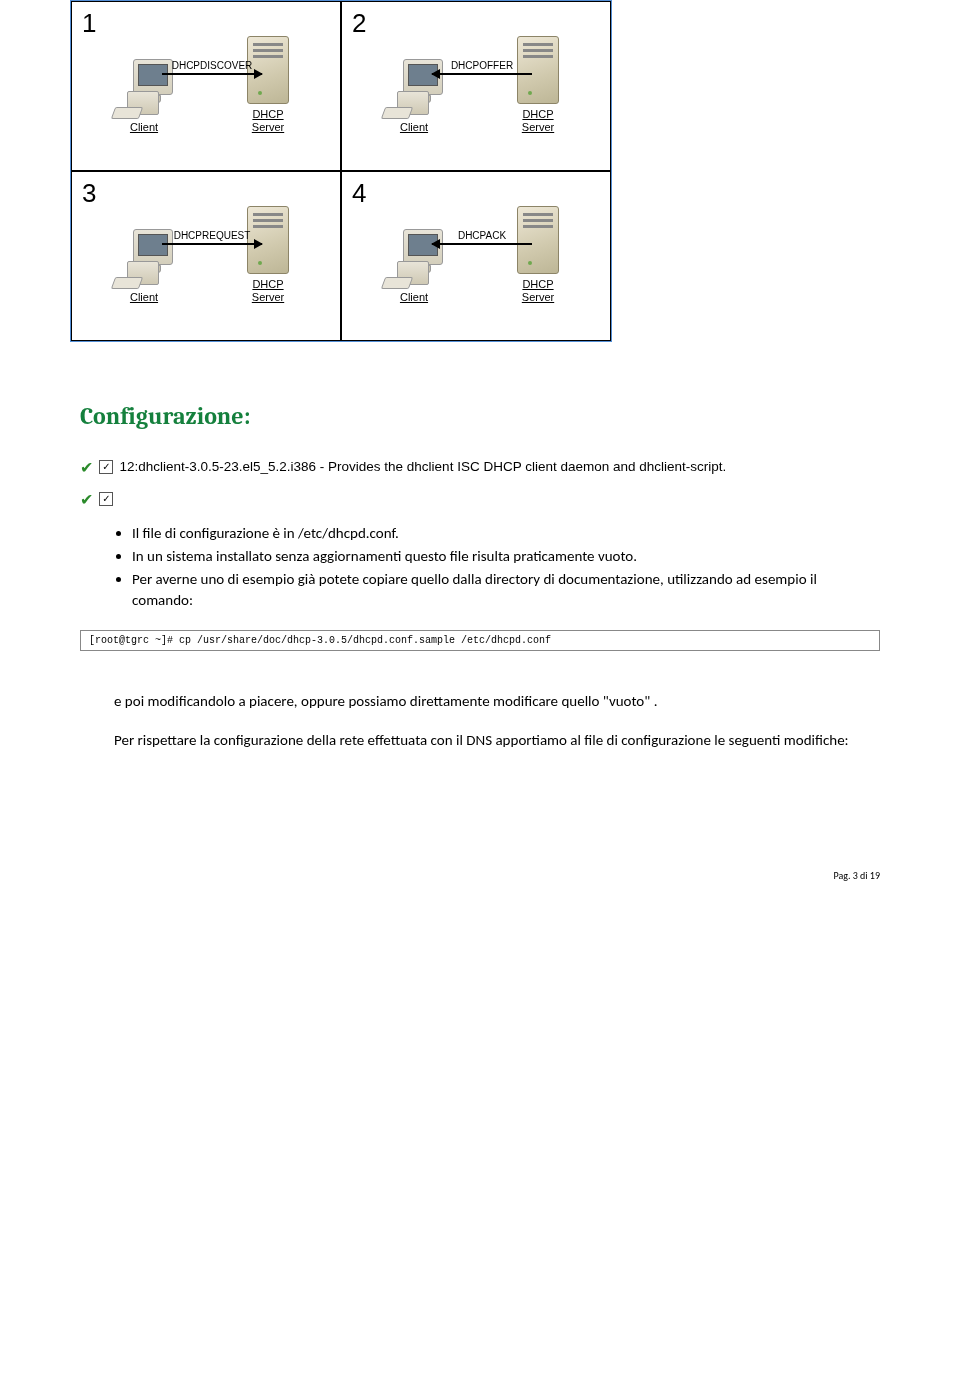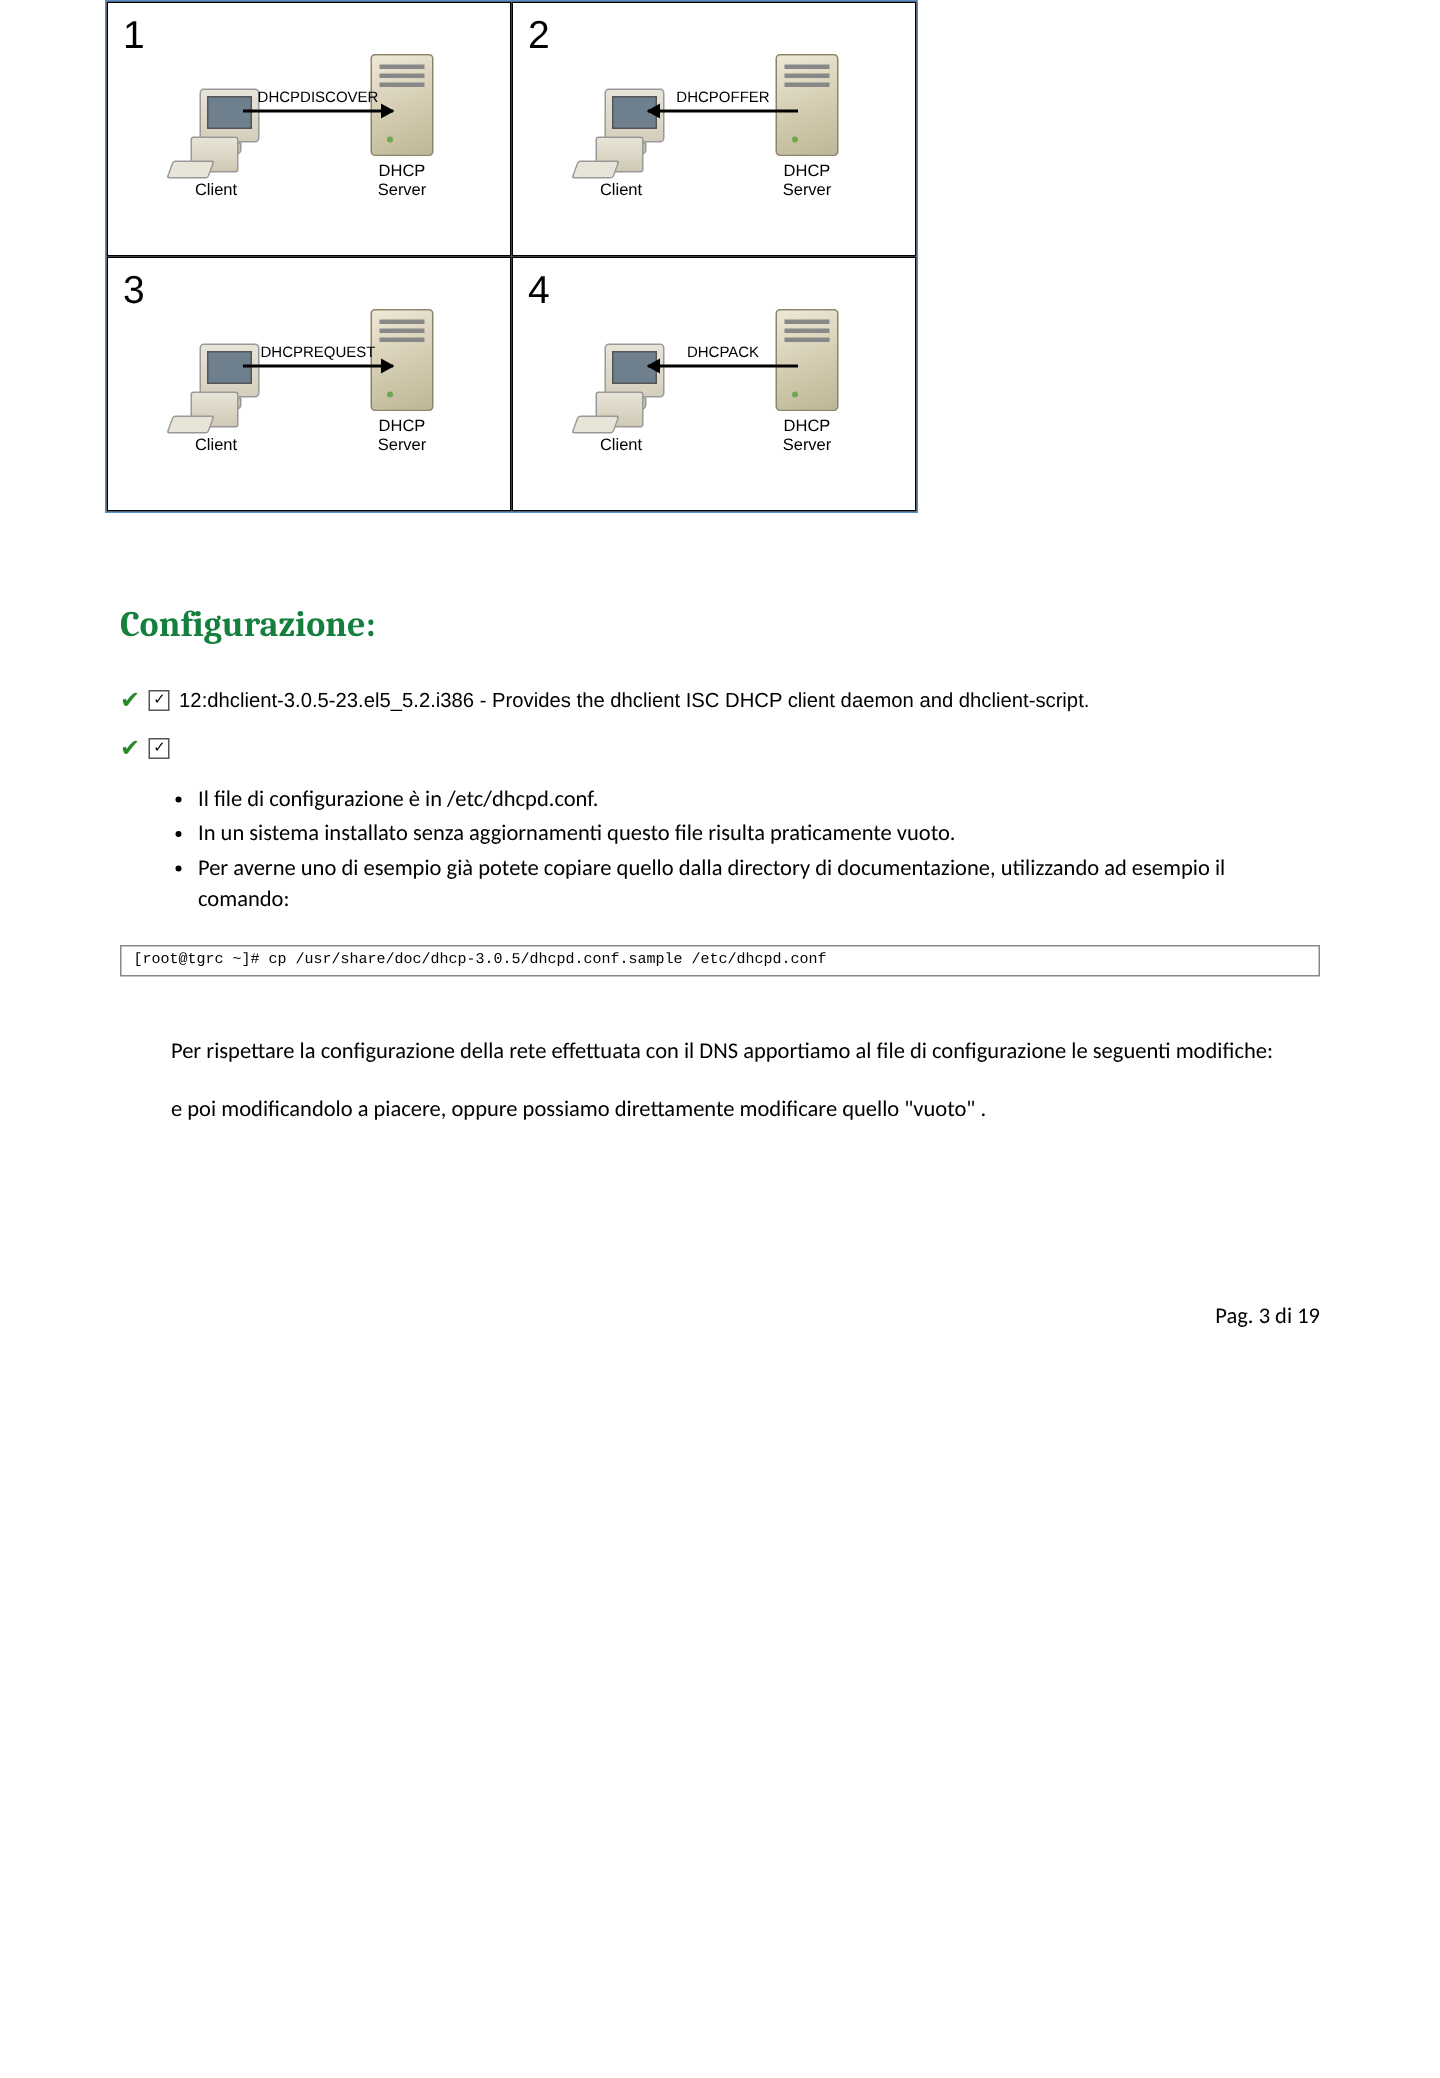--- a/index.html
+++ b/index.html
@@ -44,20 +44,21 @@
     align-items: flex-end;
     margin-top: 28px;
     position: relative;
     padding: 0 10px;
   }
   .node {
     display: flex;
     flex-direction: column;
     align-items: center;
     width: 90px;
+    text-decoration: underline;
   }
   .node-label {
     font-family: Arial, sans-serif;
     font-size: 11px;
     text-align: center;
     margin-top: 4px;
     line-height: 1.2;
     color: #000;
   }
   
@@ -256,21 +257,21 @@
     margin-left: 34px;
     margin-top: 40px;
   }
   .indent-block p {
     font-size: 15px;
     line-height: 1.4;
     margin: 0 0 18px 0;
   }
   .footer {
     text-align: right;
-    font-size: 15px;
+    font-size: 10px;
     padding: 60px 80px 20px 0;
   }
 </style>
 </head>
 <body>
 
 <div class="page">
 
   <div class="diagram">
 
@@ -382,19 +383,19 @@
 
   <ul class="bul" id="bul-list">
       <li>Il file di configurazione è in /etc/dhcpd.conf.</li>
       <li>In un sistema installato senza aggiornamenti questo file risulta praticamente vuoto.</li>
       <li>Per averne uno di esempio già potete copiare quello dalla directory di documentazione, utilizzando ad esempio il comando:</li>
     </ul>
 
   <div class="term">[root@tgrc ~]# cp /usr/share/doc/dhcp-3.0.5/dhcpd.conf.sample /etc/dhcpd.conf</div>
 
   <div class="indent-block">
+    <p>e poi modificandolo a piacere, oppure possiamo direttamente modificare quello "vuoto" .</p>
     <p>Per rispettare la configurazione della rete effettuata con il DNS apportiamo al file di configurazione le seguenti modifiche:</p>
-    <p>e poi modificandolo a piacere, oppure possiamo direttamente modificare quello "vuoto" .</p>
   </div>
 
 </div>
 
 <div class="footer">Pag. 3 di 19</div>
 
 </body></html>

